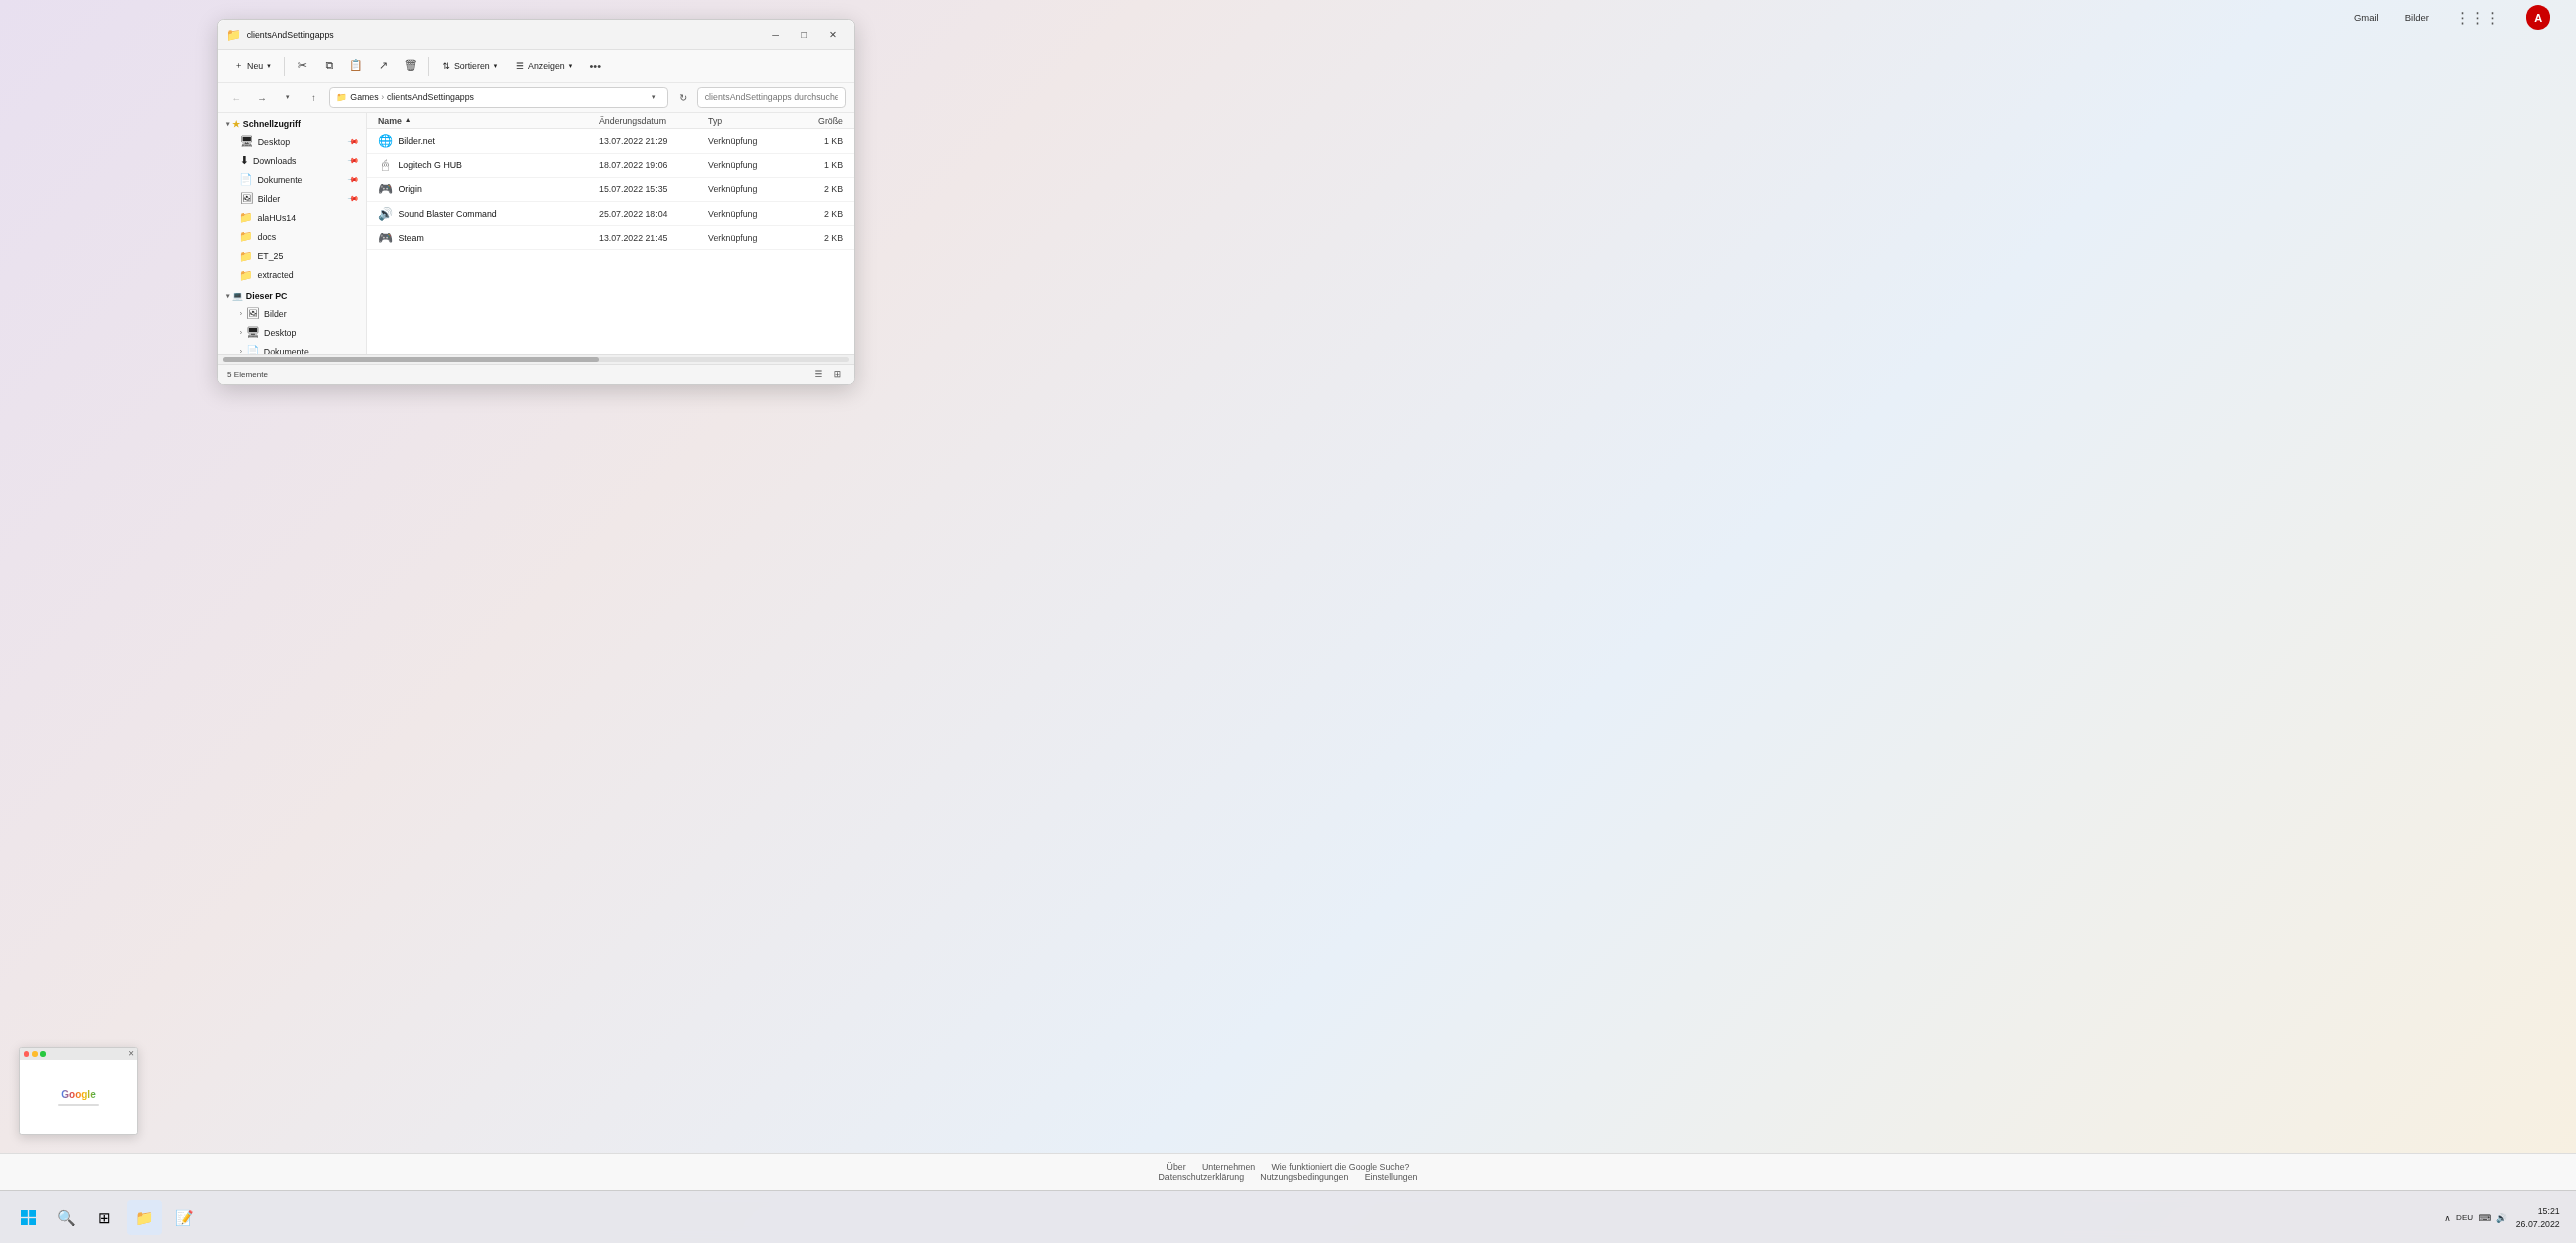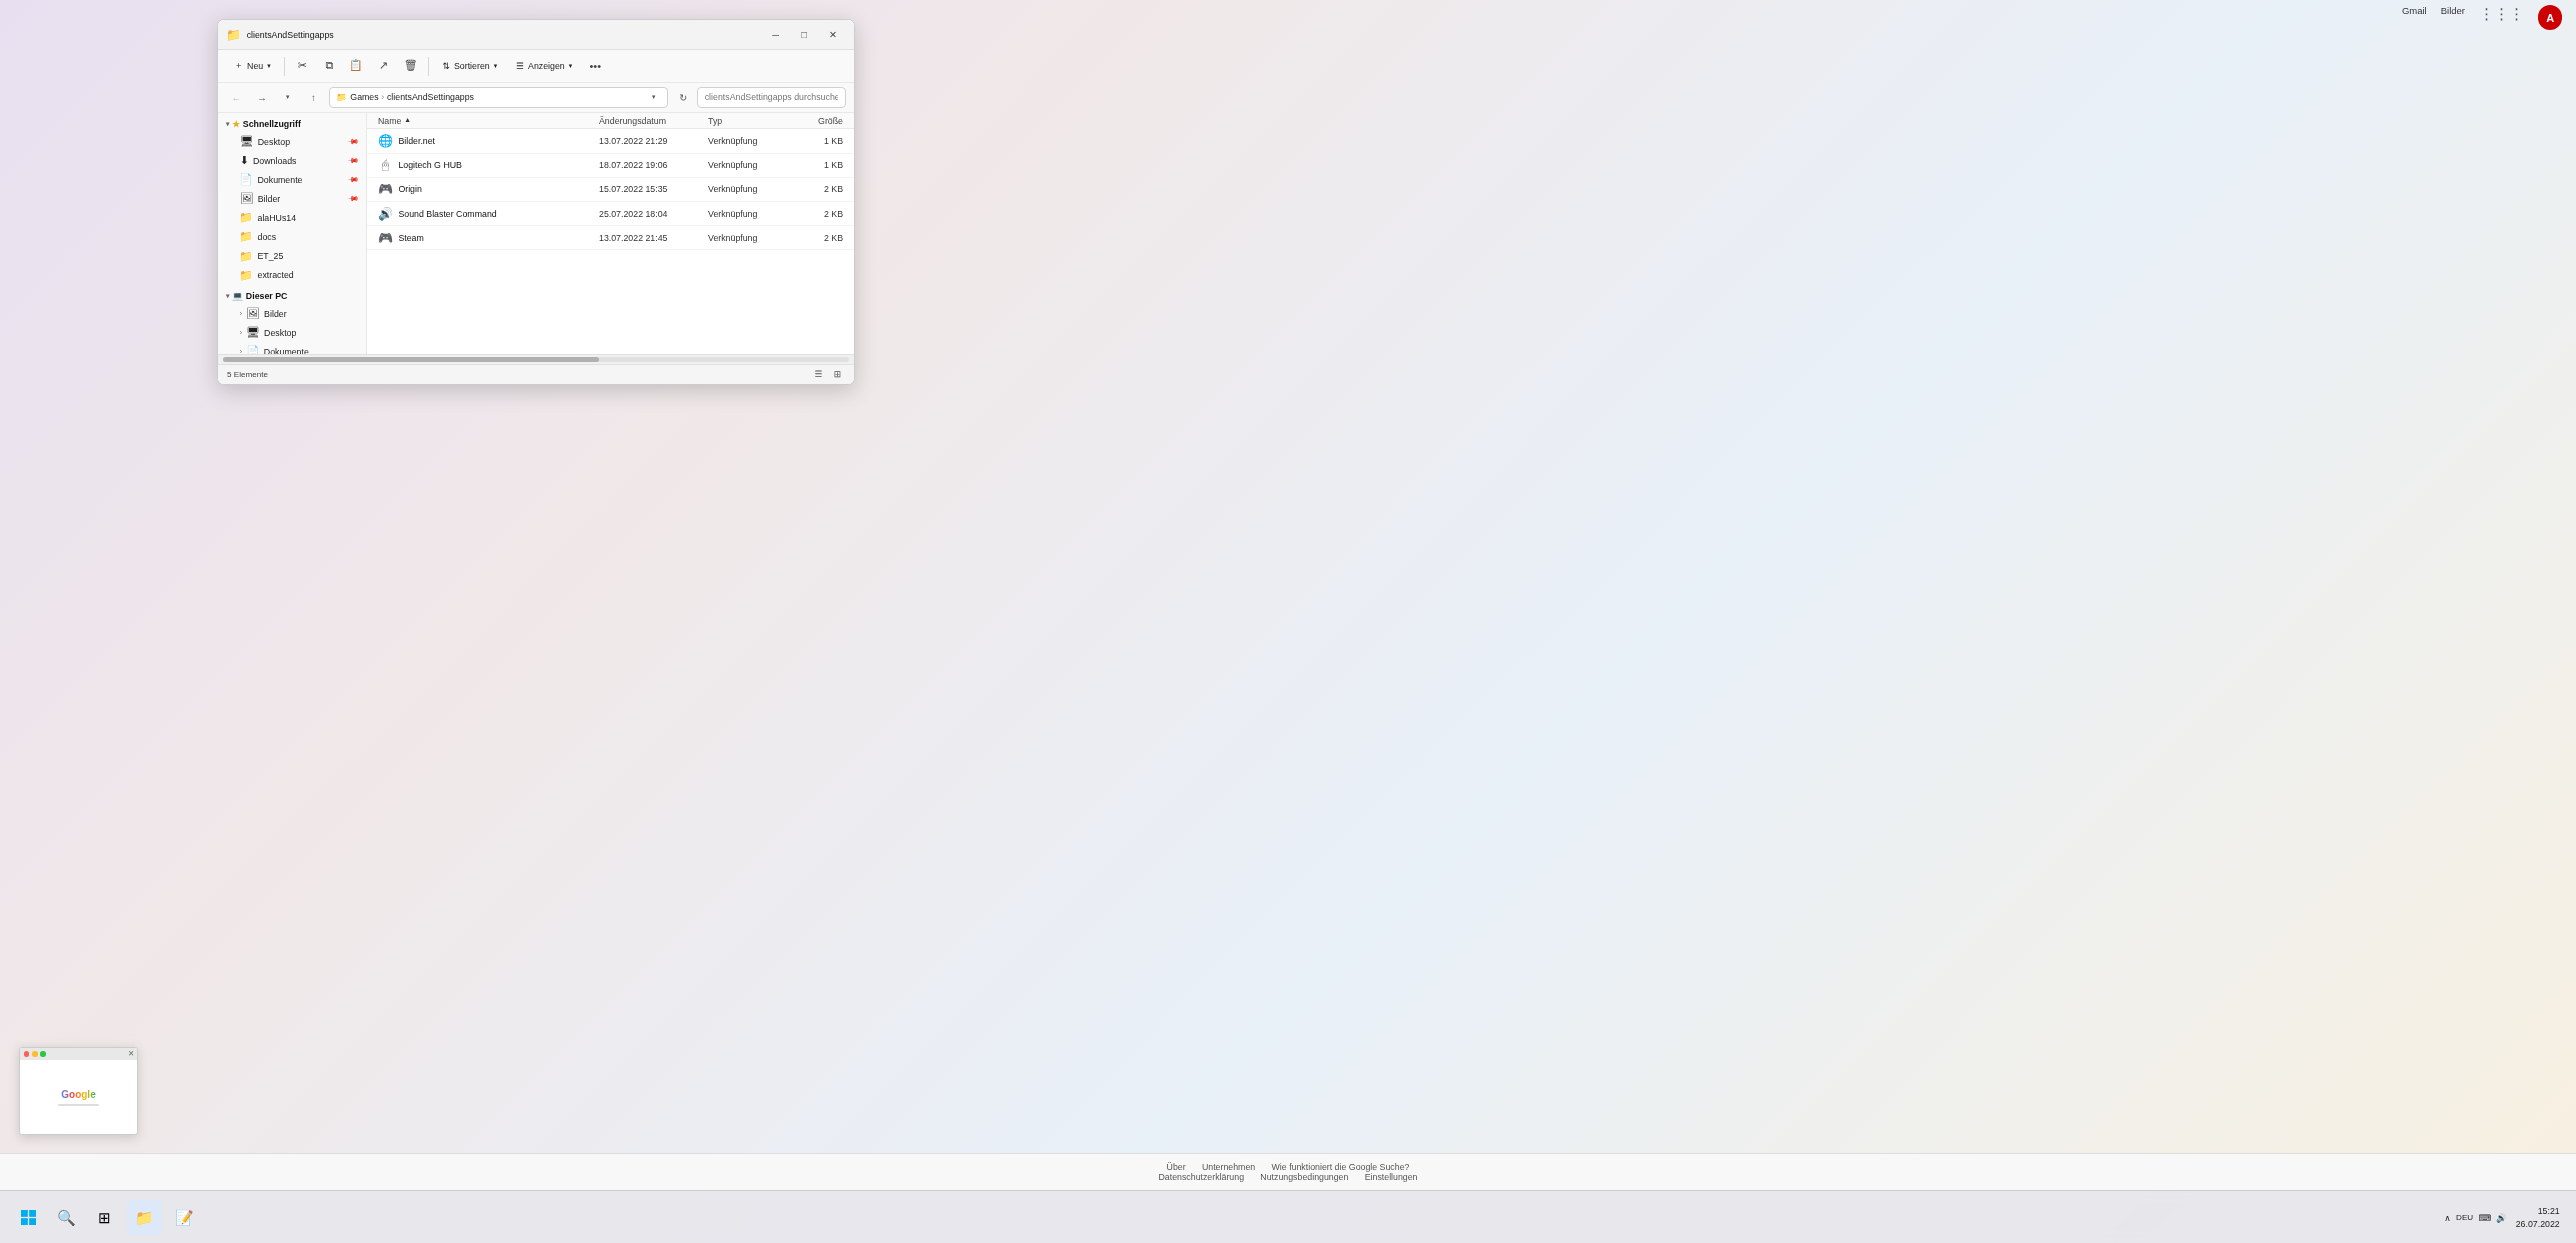--- a/index.html
+++ b/index.html
@@ -69,24 +69,25 @@
       display: flex;
       align-items: center;
       gap: 5.4px;
       font-size: 8.8px;
     }
 
     
     .browser-topbar {
       position: absolute;
       top: 0;
-      right: 0;
+      right: 12px;
       padding: 5.4px 13.6px;
       display: flex;
-      gap: 14px;
+      align-items: center;
+      gap: 26px;
       font-size: 9.5px;
       color: #333;
     }
 
     
     .window {
       position: absolute;
       top: 19px;
       left: 217px;
       width: 638px;
@@ -313,21 +314,21 @@
     .col-headers {
       display: flex;
       align-items: center;
       padding: 2.7px 11px;
       border-bottom: 0.7px solid #e8e8e8;
       background: #fafafa;
       position: sticky;
       top: 0;
       z-index: 10;
     }
-    .col-name { flex: 2; font-size: 8.8px; color: #444; font-weight: 400; cursor: pointer; display: flex; align-items: flex-start; gap: 2.7px; }
+    .col-name { flex: 2; font-size: 8.8px; color: #444; font-weight: 700; cursor: pointer; display: flex; align-items: flex-start; gap: 2.7px; }
     .col-date { width: 109px; font-size: 8.8px; color: #444; font-weight: 400; }
     .col-type { width: 81px; font-size: 8.8px; color: #444; font-weight: 400; }
     .col-size { width: 54px; font-size: 8.8px; color: #444; font-weight: 400; text-align: right; }
     .col-sort-asc { font-size: 6.8px; color: #333; }
 
     
     .file-row {
       display: flex;
       align-items: center;
       padding: 4.1px 11px;

